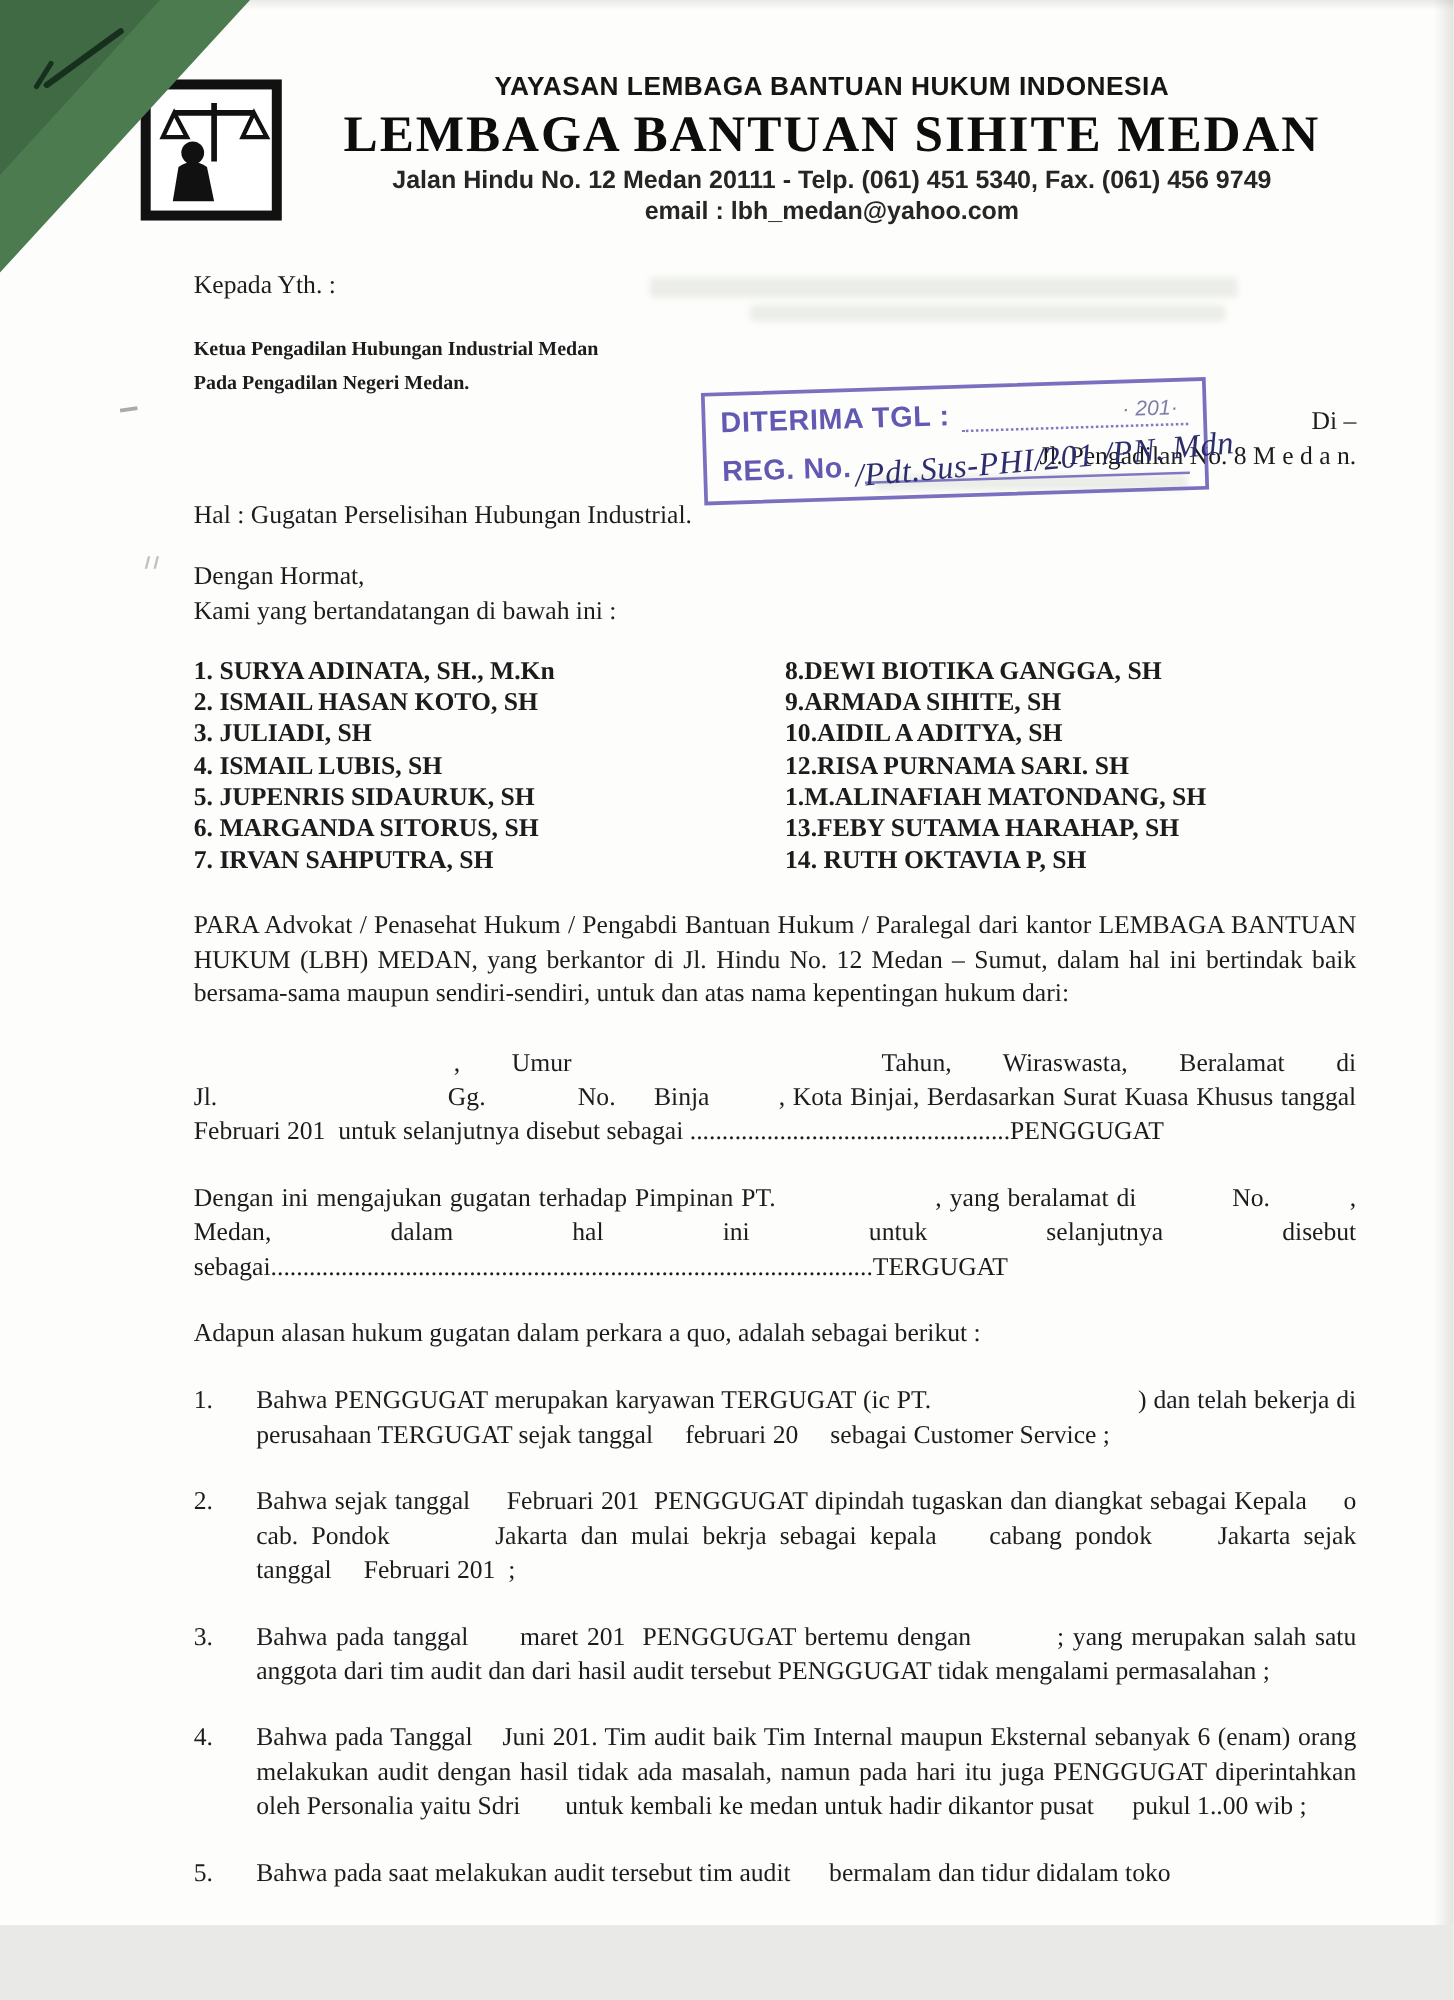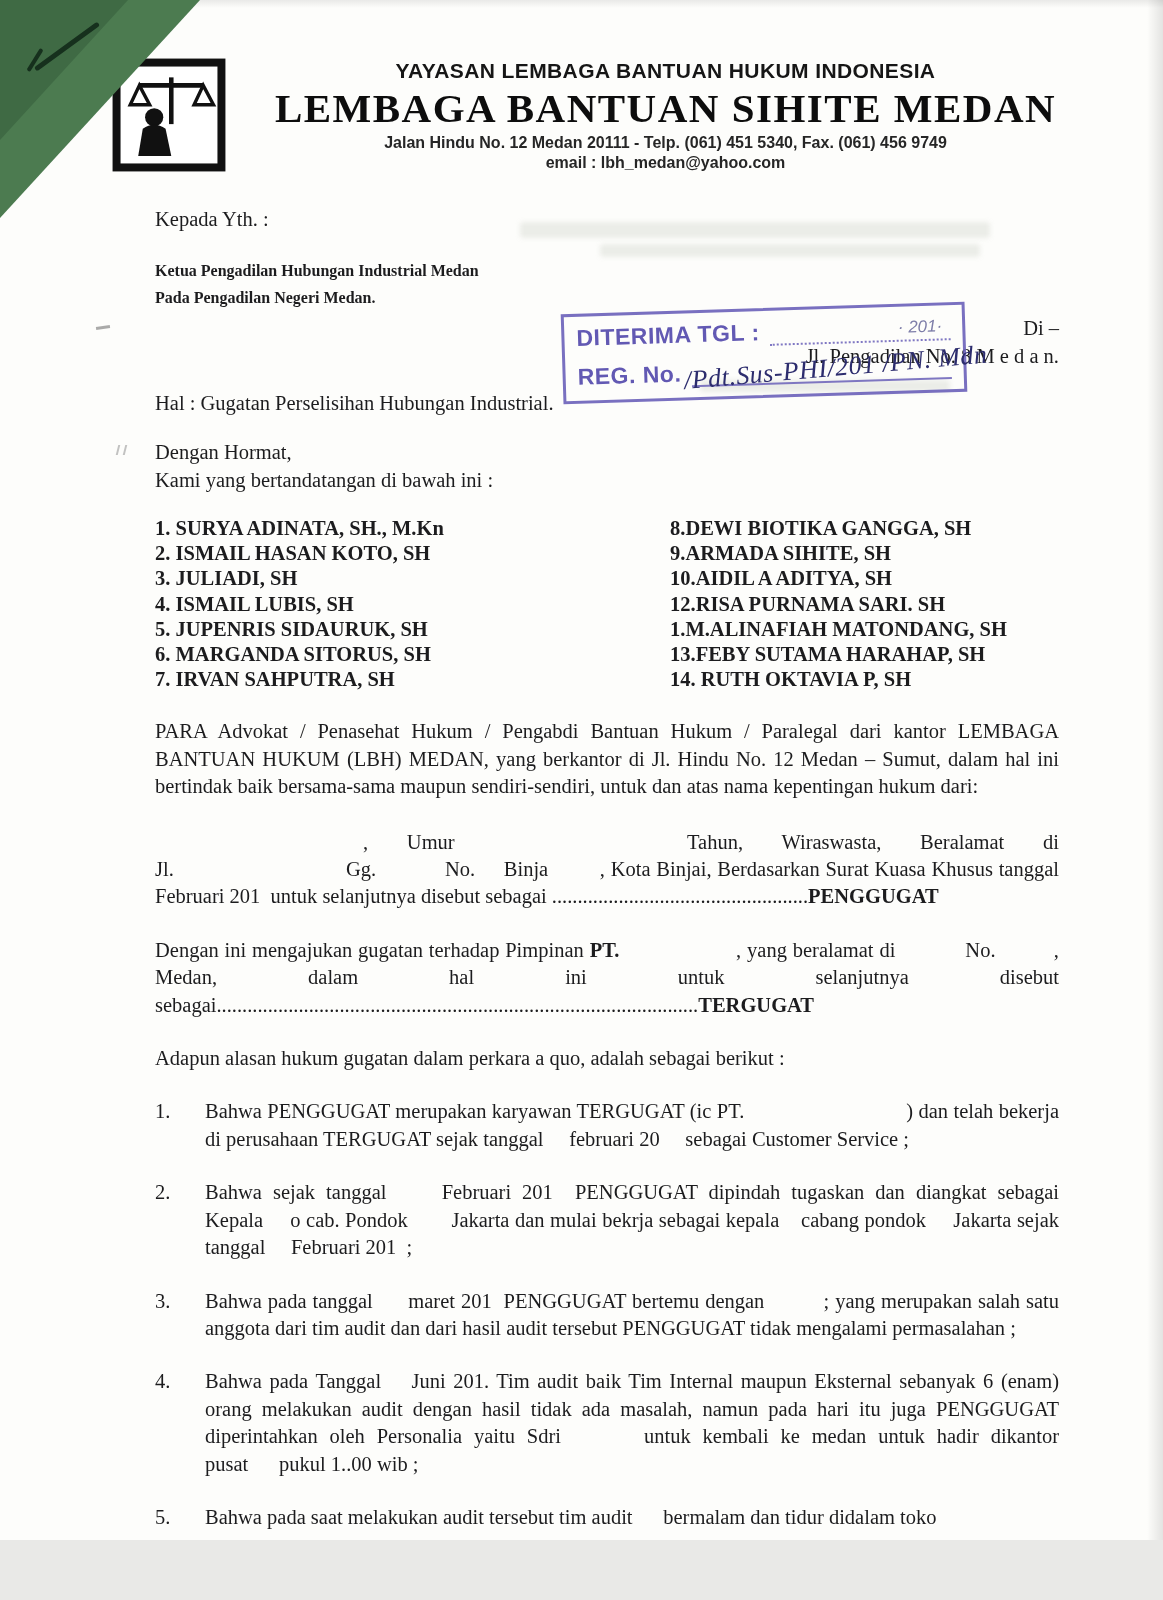--- a/index.html
+++ b/index.html
@@ -34,37 +34,37 @@
 
   
   .letterhead { display:flex; align-items:center; padding:58px 92px 0 112px; }
   .logo { width:114px; height:114px; flex:0 0 auto; margin-right:34px; }
   .lh-text { flex:1; text-align:center; }
   .lh-foundation { font-family:"Liberation Sans","DejaVu Sans",sans-serif;
     font-weight:bold; font-size:21px; letter-spacing:.4px; color:#161616; }
   .lh-org { font-size:41px; font-weight:bold; letter-spacing:1.5px; margin-top:1px;
     color:#0d0d0d; white-space:nowrap; }
   .lh-addr, .lh-email { font-family:"Liberation Sans","DejaVu Sans",sans-serif;
-    font-weight:bold; font-size:16px; color:#262626; margin-top:2px; }
-
-  
-  .content { position:relative; padding:0 104px 0 155px; z-index:2; }
+    font-weight:bold; font-size:20px; color:#262626; margin-top:2px; }
+
+  
+  .content { position:relative; padding:0 78px 0 155px; z-index:2; }
   .kepada { margin-top:36px; font-size:20.5px; }
   .court-line { font-weight:bold; font-size:16px; line-height:27px; }
   .court-block { margin-top:26px; }
   .di-line, .addr-line { font-size:20.5px; line-height:27.5px; }
   .di-block { margin-top:4px;text-align:right; }
   .subject { margin-top:22px; font-size:20.5px; }
   .greeting-block { margin-top:24px; font-size:20.5px; line-height:27.5px; }
-  .names { display:flex; margin-top:22px; font-weight:bold; font-size:20.5px; line-height:25.2px;gap:42px; }
+  .names { display:flex; margin-top:22px; font-weight:bold; font-size:20.5px; line-height:25.2px; }
   .names .c1 { width:473px; flex:0 0 auto; }
   .names .c2 { flex:1; }
   .para { margin-top:26px; text-align:justify; font-size:20.5px; line-height:27.4px; }
   .para.client { margin-top:28px; text-indent:208px; }
-  .b { font-weight:bold; }
+  .b { font-weight:normal; }
   .claims { margin-top:16px; }
   .claim { display:flex; margin-top:26px; }
   .claim-num { width:50px; flex:0 0 auto; font-size:20.5px; line-height:27.4px; }
   .claim-text { flex:1; text-align:justify; font-size:20.5px; line-height:27.4px; }
 
   
   .stamp { position:absolute; left:562px; top:308px; width:404px; padding:8px 12px 10px;
     border:3px solid rgba(106,96,185,0.9); transform:rotate(-1.8deg);
     font-family:"Liberation Sans","DejaVu Sans",sans-serif;
     color:rgba(92,82,176,0.96); z-index:3; }

